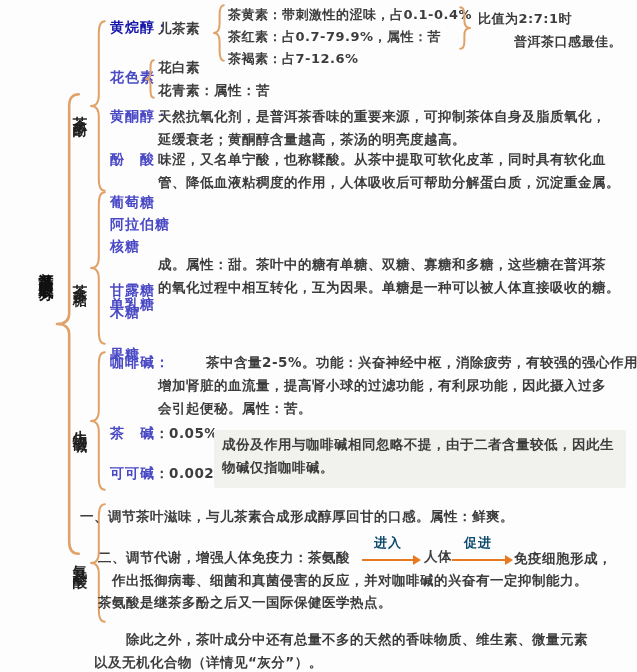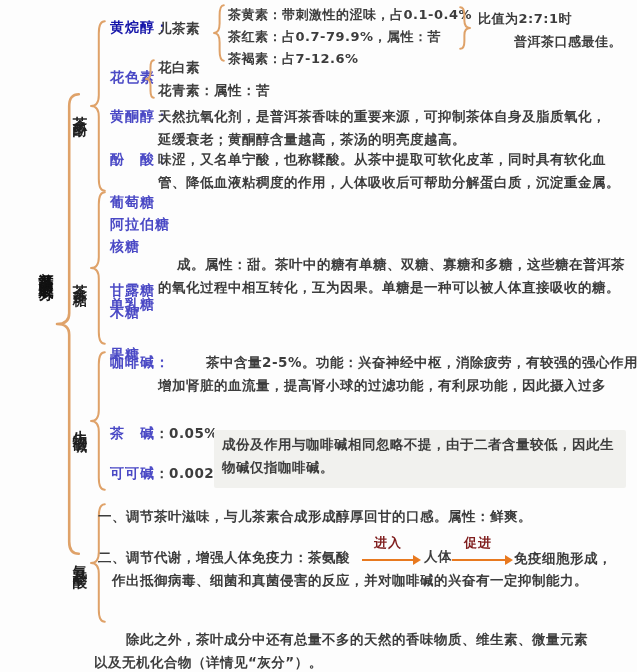--- a/index.html
+++ b/index.html
@@ -27,21 +27,21 @@
     font-size:15px;font-weight:bold;color:#111;letter-spacing:2px;
   }
   svg.brace{position:absolute;overflow:visible;}
   svg.brace path{fill:none;stroke:var(--brace);stroke-width:2;stroke-linecap:round;stroke-linejoin:round;}
   svg.brace.big path{stroke-width:2.6;}
   .arrow{position:absolute;height:2px;background:var(--arrow);}
   .arrow::after{
     content:'';position:absolute;right:-7px;top:-4px;width:0;height:0;
     border-left:8px solid var(--arrow);border-top:5px solid transparent;border-bottom:5px solid transparent;
   }
-  .alabel{font-size:13px;font-weight:bold;color:#7f1d1d;letter-spacing:1px;}
+  .alabel{font-size:13px;font-weight:bold;color:#0c4a6e;letter-spacing:1px;}
   .notebox{position:absolute;background:#f1f1ee;border-radius:2px;}
 </style>
 </head>
 <body>
 
 <div class="canvas">
 
   <div class="abs vtitle" style="left:36px;top:260px;height:170px;">普洱茶的主要成分</div>
   <svg class="brace big" style="left:56px;top:93px;width:24px;height:462px;" viewBox="0 0 24 462">
       <path d="M 22.8 1.2 Q 13.200000000000001 1.2 13.200000000000001 13.2 L 13.200000000000001 220.2 Q 13.200000000000001 231 1 231 Q 13.200000000000001 231 13.200000000000001 241.8 L 13.200000000000001 448.8 Q 13.200000000000001 460.8 22.8 460.8"></path>
@@ -87,52 +87,54 @@
     </svg>
 
   <span class="abs sub" style="left:110px;top:194px;">葡萄糖</span>
   <span class="abs sub" style="left:110px;top:216px;">阿拉伯糖</span>
   <span class="abs sub" style="left:110px;top:238px;">核糖</span>
   <span class="abs sub" style="left:110px;top:260px;margin-top:36px;">单乳糖</span>
   <span class="abs sub" style="left:110px;top:282px;">甘露糖</span>
   <span class="abs sub" style="left:110px;top:304px;">木糖</span>
   <span class="abs sub" style="left:110px;top:326px;margin-top:20px;">果糖</span>
 
-  <span class="abs body" style="left:158px;top:256px;margin-left:19px;">成。属性：甜。茶叶中的糖有单糖、双糖、寡糖和多糖，这些糖在普洱茶</span>
+  <span class="abs body" style="left:158px;top:256px;">成。属性：甜。茶叶中的糖有单糖、双糖、寡糖和多糖，这些糖在普洱茶</span>
   <span class="abs body" style="left:158px;top:279px;">的氧化过程中相互转化，互为因果。单糖是一种可以被人体直接吸收的糖。</span>
 
   <div class="abs vlabel" style="left:70px;top:387px;height:74px;">生物碱</div>
   <svg class="brace" style="left:90px;top:351px;width:16px;height:140px;" viewBox="0 0 16 140">
       <path d="M 14.8 1.2 Q 8.8 1.2 8.8 13.2 L 8.8 59.2 Q 8.8 70 1 70 Q 8.8 70 8.8 80.8 L 8.8 126.80000000000001 Q 8.8 138.8 14.8 138.8"></path>
     </svg>
 
   <span class="abs sub" style="left:110px;top:354px;">咖啡碱：</span>
   <span class="abs body" style="left:158px;top:354px;margin-left:48px;">茶中含量2-5%。功能：兴奋神经中枢，消除疲劳，有较强的强心作用，能</span>
   <span class="abs body" style="left:158px;top:377px;">增加肾脏的血流量，提高肾小球的过滤功能，有利尿功能，因此摄入过多</span>
+  <span class="abs body" style="left:158px;top:400px;">会引起便秘。属性：苦。</span>
 
   <span class="abs" style="left:110px;top:423px;text-align:right;"><span class="sub">茶　碱</span><span class="body">：0.05%</span></span>
   <span class="abs" style="left:110px;top:463px;"><span class="sub">可可碱</span><span class="body">：0.002%</span></span>
 
   <div class="notebox" style="left:214px;top:430px;width:412px;height:58px;"></div>
   <span class="abs body" style="left:222px;top:436px;">成份及作用与咖啡碱相同忽略不提，由于二者含量较低，因此生</span>
   <span class="abs body" style="left:222px;top:459px;">物碱仅指咖啡碱。</span>
 
   <div class="abs vlabel" style="left:70px;top:523px;height:74px;">氨基酸</div>
   <svg class="brace" style="left:90px;top:503px;width:16px;height:120px;" viewBox="0 0 16 120">
       <path d="M 14.8 1.2 Q 8.8 1.2 8.8 13.2 L 8.8 49.2 Q 8.8 60 1 60 Q 8.8 60 8.8 70.8 L 8.8 106.8 Q 8.8 118.8 14.8 118.8"></path>
     </svg>
 
-  <span class="abs body" style="left:98px;top:508px;">一、调节茶叶滋味，与儿茶素合成形成醇厚回甘的口感。属性：鲜爽。</span>
+  <span class="abs body" style="left:80px;top:508px;">一、调节茶叶滋味，与儿茶素合成形成醇厚回甘的口感。属性：鲜爽。</span>
 
   <span class="abs body" style="left:98px;top:549px;">二、调节代谢，增强人体免疫力：茶氨酸</span>
   <span class="abs alabel" style="left:374px;top:534px;">进入</span>
   <div class="arrow" style="left:362px;top:559px;width:52px;"></div>
   <span class="abs body" style="left:424px;top:548px;">人体</span>
   <span class="abs alabel" style="left:464px;top:534px;">促进</span>
   <div class="arrow" style="left:452px;top:559px;width:54px;"></div>
   <span class="abs body" style="left:112px;top:572px;">作出抵御病毒、细菌和真菌侵害的反应，并对咖啡碱的兴奋有一定抑制能力。</span>
 
   <span class="abs body" style="left:514px;top:550px;">免疫细胞形成，</span>
+  <span class="abs body" style="left:98px;top:594px;">茶氨酸是继茶多酚之后又一国际保健医学热点。</span>
 
   <span class="abs body" style="left:126px;top:631px;">除此之外，茶叶成分中还有总量不多的天然的香味物质、维生素、微量元素</span>
   <span class="abs body" style="left:94px;top:654px;">以及无机化合物（详情见“灰分”）。</span>
 
 </div>
 
 </body></html>

